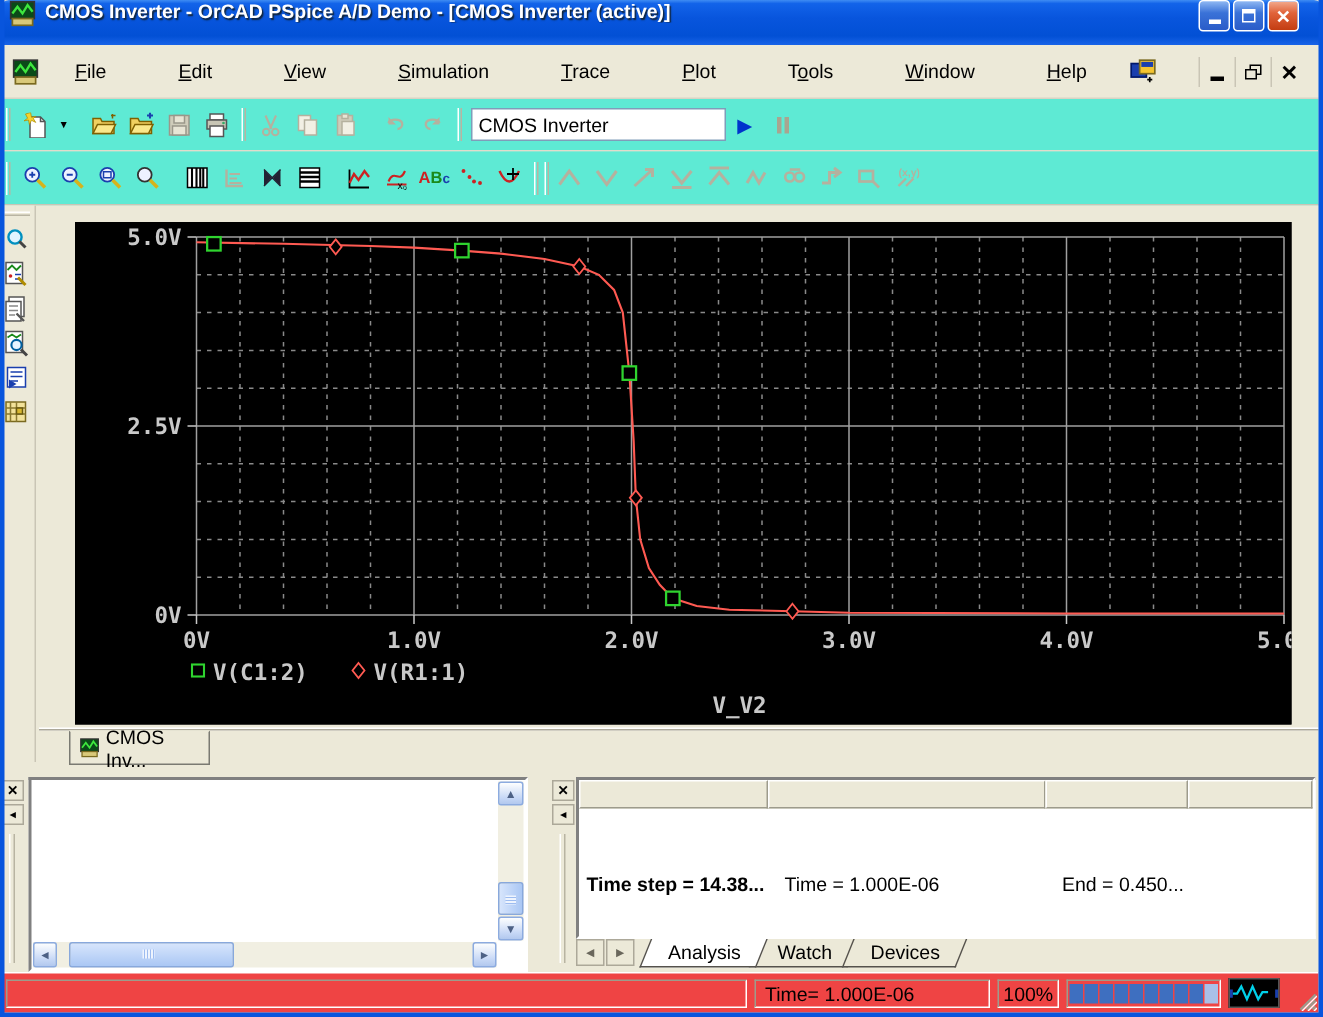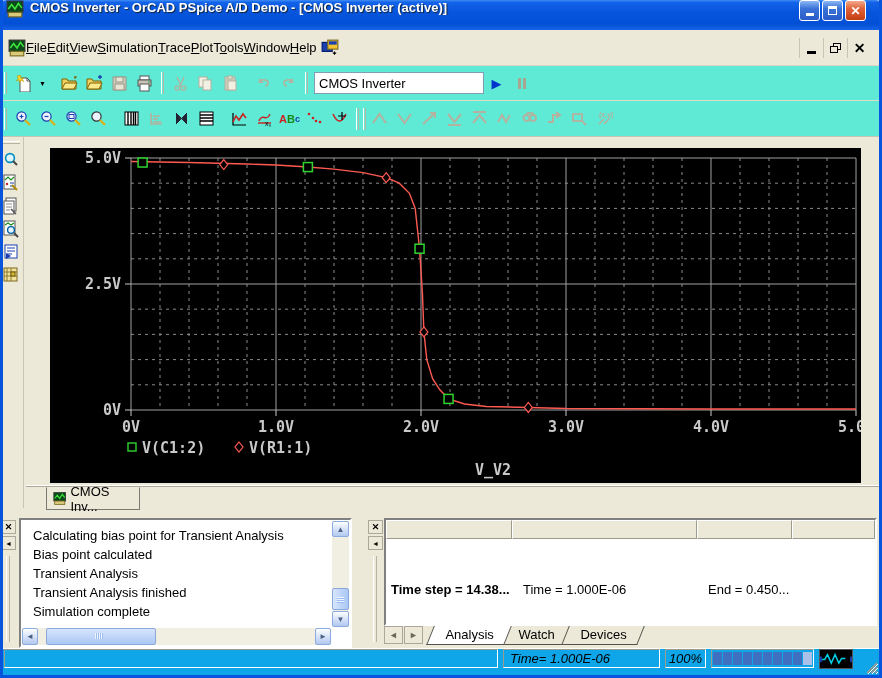--- a/index.html
+++ b/index.html
@@ -20,21 +20,21 @@
     display:flex; align-items:center; justify-content:center;
     background:linear-gradient(180deg,#8db6f2 0%,#3a72d8 40%,#2a5cc8 100%); }
   .winbtn.close { background:linear-gradient(180deg,#f2a98c 0%,#e1633a 40%,#c33d12 100%); }
   .g-min { width:8px; height:3px; background:#fff; margin-top:8px; }
   .g-max { width:9px; height:9px; border:1px solid #fff; border-top:3px solid #fff; }
   .g-x { color:#fff; font-weight:bold; font-size:12px; line-height:1; }
 
   
   #menubar { position:absolute; left:0; right:3px; top:30px; height:36px; background:#ece9d8;
     display:flex; align-items:center; padding-left:8px; border-bottom:1px solid #d8d4c4; }
-  #menubar .mitem { padding:4px 0; color:#000; }
+  #menubar .mitem { padding:4px 24px; color:#000; }
   #menubar .mitem u { text-decoration:underline; }
   .icon16 { width:18px; height:18px; display:inline-block; }
   #menubar .spacer { flex:1; }
   .childbtns { display:flex; align-items:center; margin-right:8px; }
   .childbtn { width:24px; height:20px; display:flex; align-items:center; justify-content:center;
     color:#000; border-left:1px solid #c9c5b5; }
   .g-cmin { width:9px; height:3px; background:#000; margin-top:10px; }
   .g-crest { position:relative; width:11px; height:10px; }
   .g-crest .b { position:absolute; width:8px; height:7px; border:1px solid #000; background:#ece9d8; }
   .g-crest .b1 { right:0; top:0; }
@@ -119,22 +119,22 @@
   .svals .v3 { position:absolute; left:322px; }
   #tabstrip { position:absolute; left:17px; right:2px; bottom:0; height:22px; display:flex; align-items:flex-start; }
   .tabarrow { width:19px; height:18px; border:1px solid #aca899; background:#ece9d8; color:#6a675c;
     font-size:9px; display:flex; align-items:center; justify-content:center; margin-right:1px; }
   .xtab { height:19px; padding:1px 14px 0 14px; border:1px solid #55524c; border-top:none;
     background:#ece9d8; transform:skewX(-22deg); margin-left:-5px; }
   .xtab span { display:inline-block; transform:skewX(22deg); font-size:13px; }
   .xtab.active { background:#fff; z-index:2; }
 
   
-  #statusbar { position:absolute; left:0; right:3px; top:648px; height:27px; background:#0ea5e9;
-    border-top:1px solid #fff; display:flex; padding-left:4px;font-style:italic; }
+  #statusbar { position:absolute; left:0; right:3px; top:648px; height:27px; background:#ef4444;
+    border-top:1px solid #fff; display:flex; align-items:center; padding-left:4px; }
   .sp { height:19px; border:1px solid; border-color:#9d9b8c #fff #fff #9d9b8c; margin-right:5px;
     display:flex; align-items:center; font-size:13px; color:#000; }
   .sp.p1 { width:494px; }
   .sp.p2 { width:157px; padding-left:6px; }
   .sp.p3 { width:41px; justify-content:center; }
   .sp.prog { width:103px; padding:1px; }
   #progressbar { display:flex; gap:1px; height:13px; align-items:center; }
   #progressbar i { width:9px; height:13px; }
   #waveicon { width:34px; height:20px; background:#000; border:1px solid #555; }
   #grip-corner { position:absolute; right:1px; bottom:1px; width:14px; height:14px; }
@@ -579,27 +579,20 @@
       <div class="dockstrip">
         <div class="minibtn">
             <span>✕</span>
           </div>
         <div class="minibtn">
             <span style="font-size:7px">◄</span>
           </div>
         <div class="vgrip"></div>
       </div>
       <div class="sunkenbox" id="listbox">
-        <div id="msgs">
-            <div class="msg">Calculating bias point for Transient Analysis</div>
-            <div class="msg">Bias point calculated</div>
-            <div class="msg">Transient Analysis</div>
-            <div class="msg">Transient Analysis finished</div>
-            <div class="msg">Simulation complete</div>
-          </div>
         <div class="vscroll">
           <div class="sb-btn up">
               <span>▲</span>
             </div>
           <div class="thumb">
               <span class="ridges"></span>
             </div>
           <div class="sb-btn down">
               <span>▼</span>
             </div>

